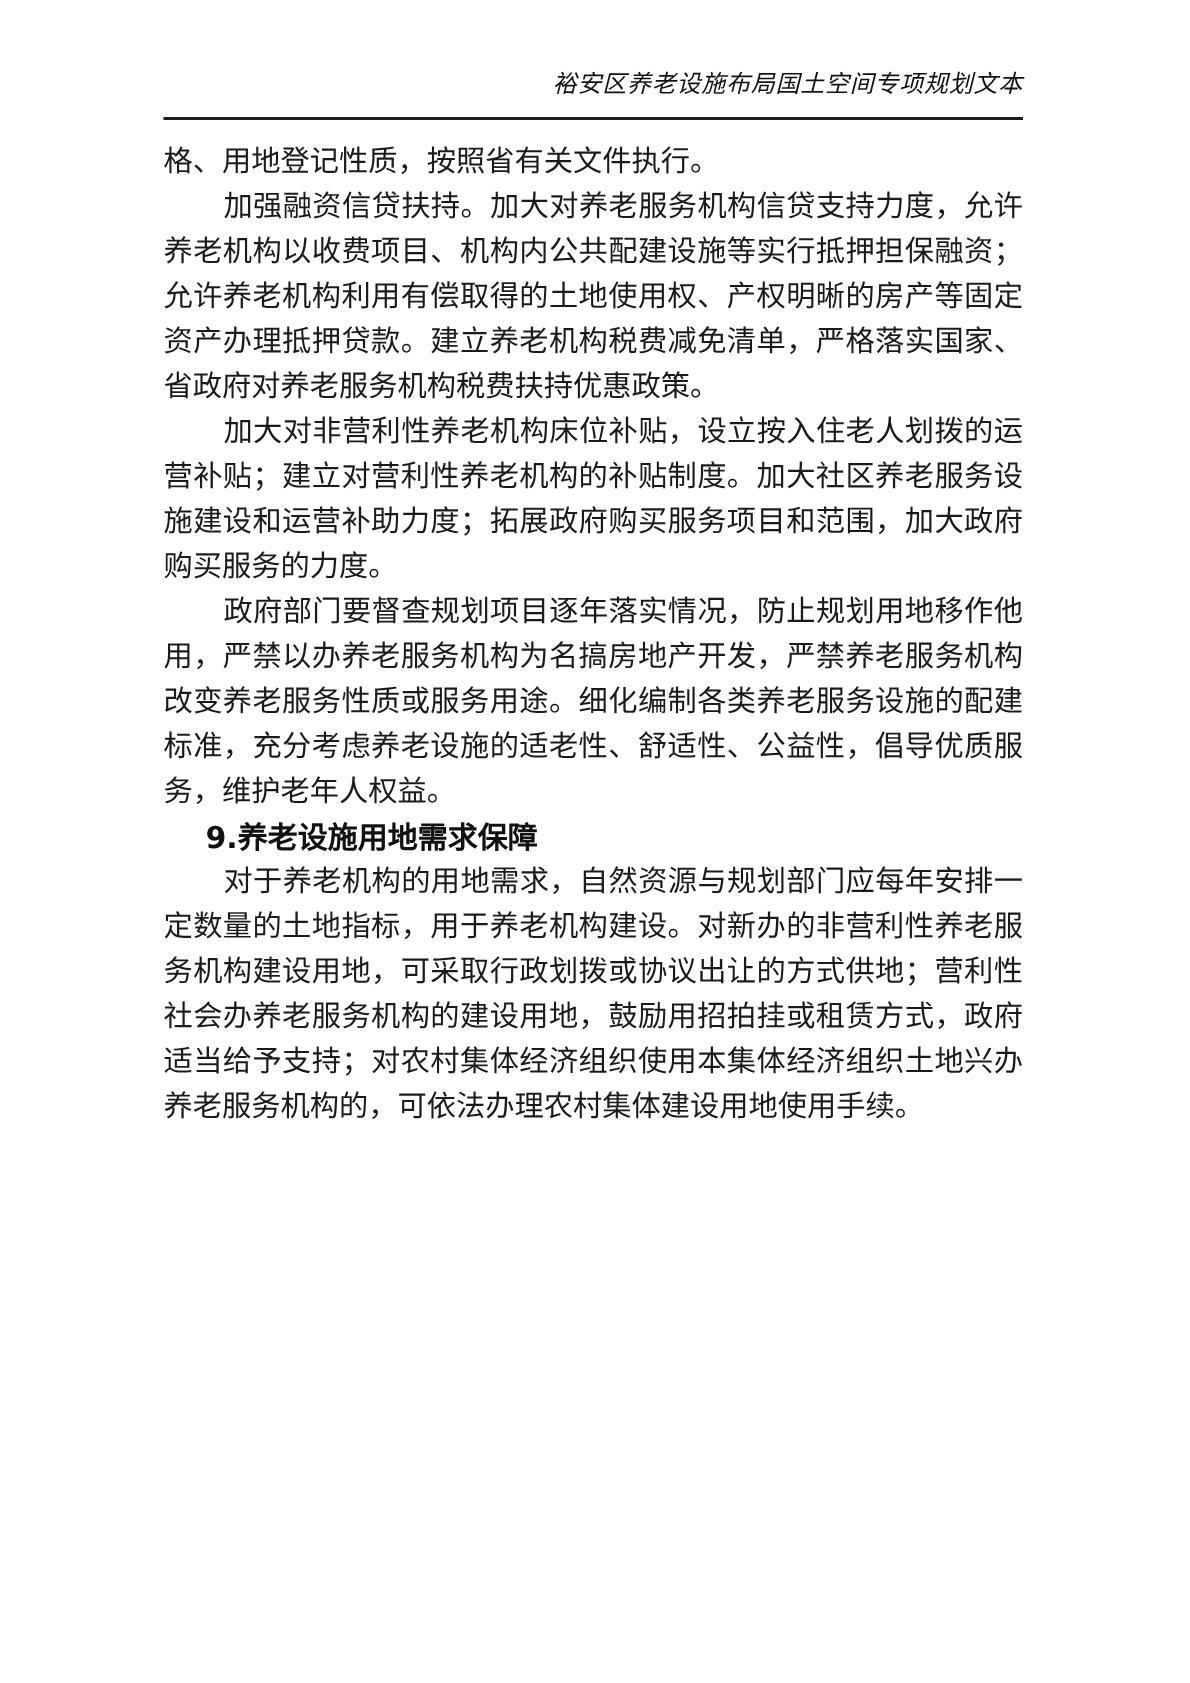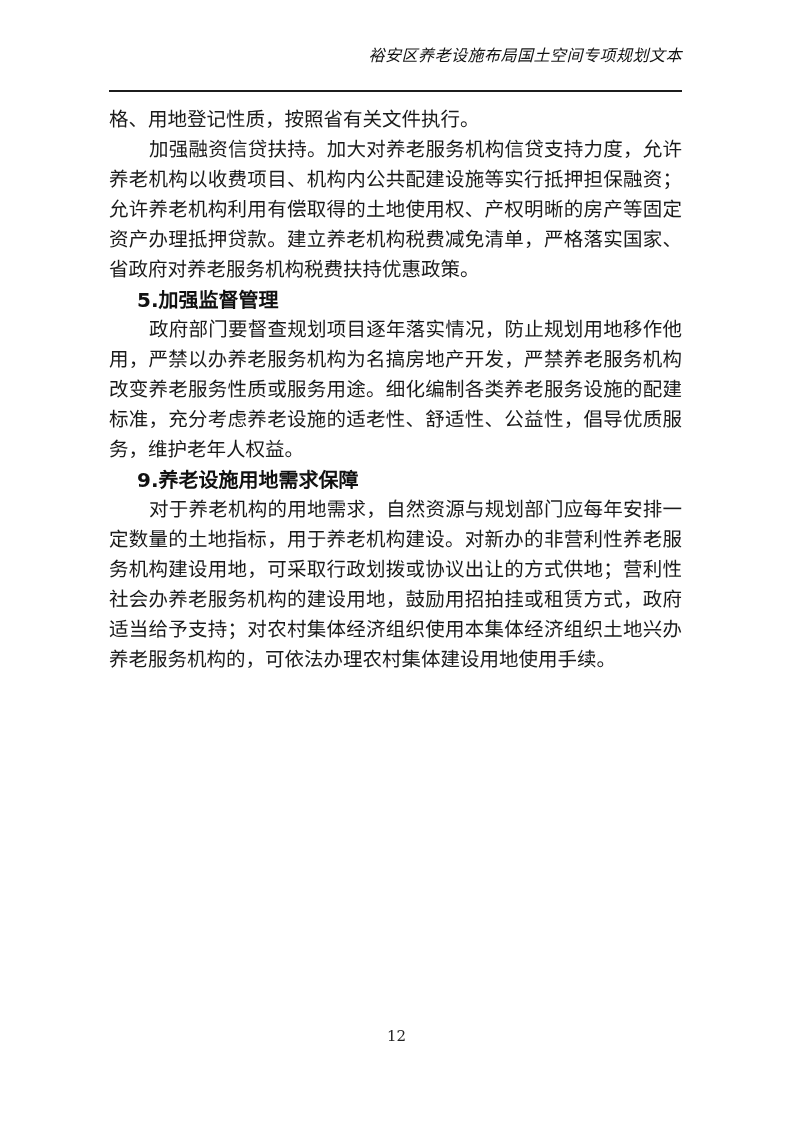--- a/index.html
+++ b/index.html
@@ -13,21 +13,21 @@
     height: 1122px;
     margin: 0 auto;
     background: #ffffff;
     overflow: hidden;
     font-family: "DejaVu Serif", "Liberation Serif", serif;
     color: #1a1a1a;
   }
   .header {
     margin: 0 111px 0 109px;
     padding-top: 46px;
-    padding-bottom: 24px;
+    padding-bottom: 12px;
     border-bottom: 2px solid #1c1c1c;
     text-align: right;
   }
   .header-title {
     font-style: italic;
     font-size: 16px;
     line-height: 20px;
     letter-spacing: 0.5px;
     color: #111111;
   }
@@ -75,26 +75,23 @@
   <div class="header">
     <span class="header-title">裕安区养老设施布局国土空间专项规划文本</span>
   </div>
 
   <div class="content">
 
     <p class="continuation-line">格、用地登记性质，按照省有关文件执行。</p>
 
     <p class="paragraph">加强融资信贷扶持。加大对养老服务机构信贷支持力度，允许养老机构以收费项目、机构内公共配建设施等实行抵押担保融资；允许养老机构利用有偿取得的土地使用权、产权明晰的房产等固定资产办理抵押贷款。建立养老机构税费减免清单，严格落实国家、省政府对养老服务机构税费扶持优惠政策。</p>
 
+    <p class="paragraph">加大对非营利性养老机构床位补贴，设立按入住老人划拨的运营补贴；建立对营利性养老机构的补贴制度。加大社区养老服务设施建设和运营补助力度；拓展政府购买服务项目和范围，加大政府购买服务的力度。</p>
 
-    <h2 class="section-heading">5.加强监督管理</h2>
     <p class="paragraph">政府部门要督查规划项目逐年落实情况，防止规划用地移作他用，严禁以办养老服务机构为名搞房地产开发，严禁养老服务机构改变养老服务性质或服务用途。细化编制各类养老服务设施的配建标准，充分考虑养老设施的适老性、舒适性、公益性，倡导优质服务，维护老年人权益。</p>
 
     <h2 class="section-heading">9.养老设施用地需求保障</h2>
     <p class="paragraph">对于养老机构的用地需求，自然资源与规划部门应每年安排一定数量的土地指标，用于养老机构建设。对新办的非营利性养老服务机构建设用地，可采取行政划拨或协议出让的方式供地；营利性社会办养老服务机构的建设用地，鼓励用招拍挂或租赁方式，政府适当给予支持；对农村集体经济组织使用本集体经济组织土地兴办养老服务机构的，可依法办理农村集体建设用地使用手续。</p>
 
   </div>
 
-  <div class="footer">
-    <span class="page-number">12</span>
-  </div>
 
 </div>
 
 </body></html>

